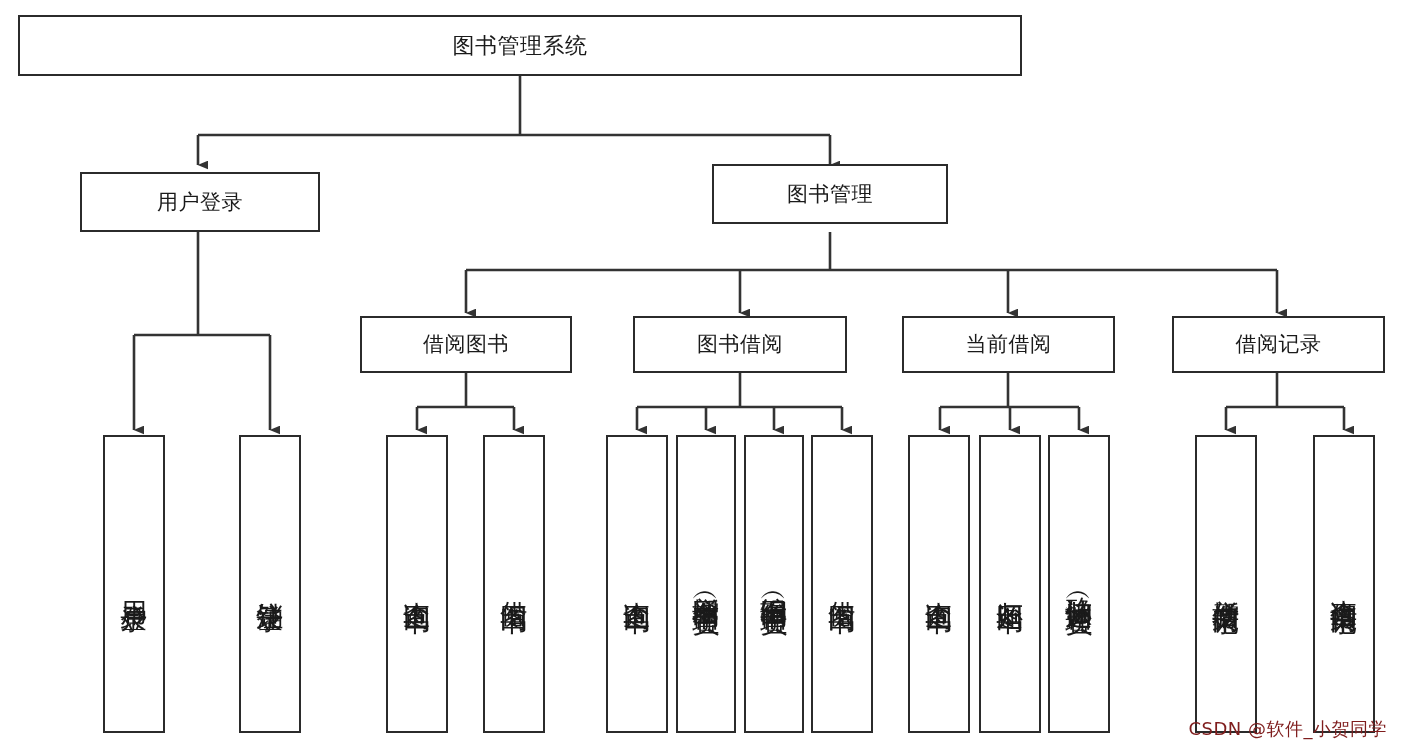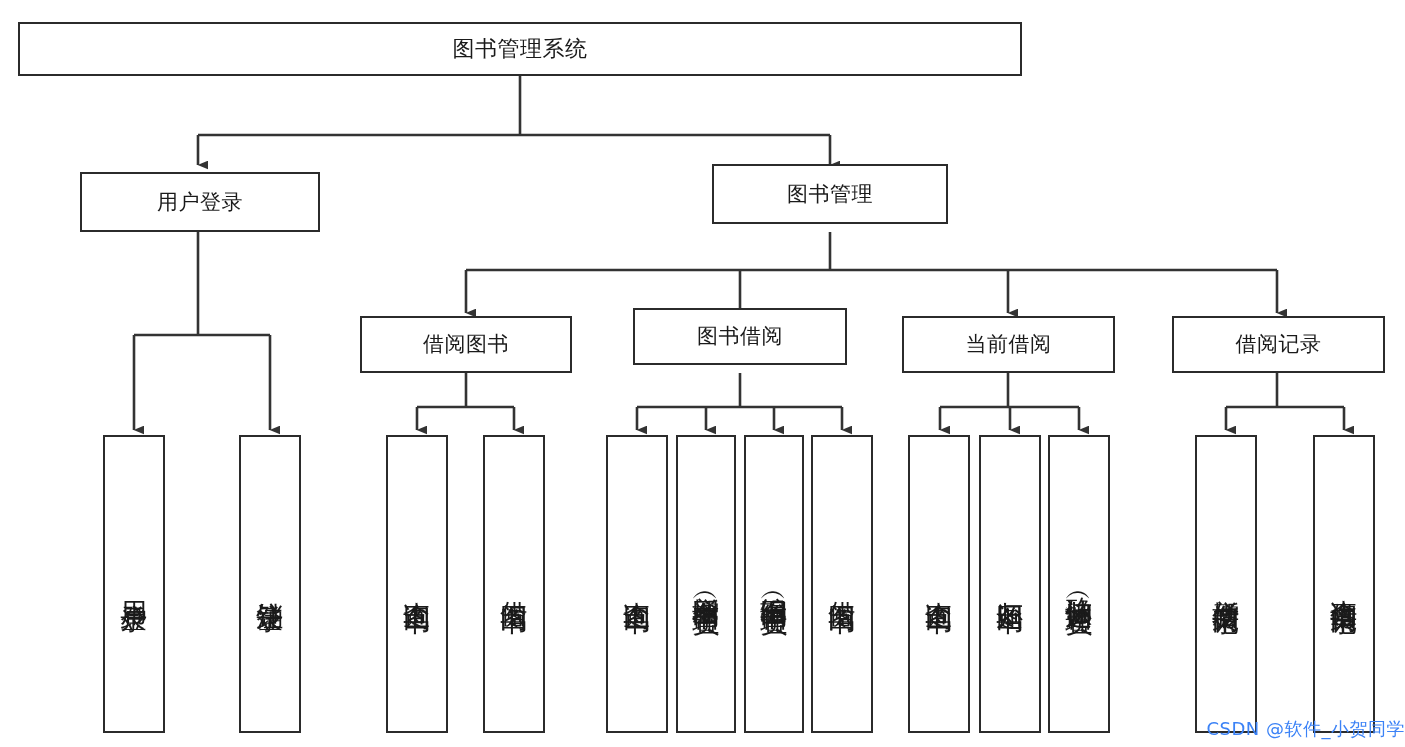--- a/index.html
+++ b/index.html
@@ -58,24 +58,24 @@
     writing-mode: vertical-rl;
     text-orientation: upright;
     font-size: 27px;
     line-height: 1.02;
     letter-spacing: 2px;
     white-space: nowrap;
     max-height: 272px;
   }
   .watermark {
     position: absolute;
-    right: 0;
+    right: 18px;
     bottom: 6px;
     font-size: 18px;
-    color: #3b82f6;
+    color: #7f1d1d;
     letter-spacing: 0.5px;
     white-space: nowrap;
   }
 </style>
 </head>
 <body>
 
 <div id="canvas">
 
   <svg class="wires" viewBox="0 0 1405 747">
@@ -121,35 +121,35 @@
       <path d="M1010,407 L1010,430" marker-end="url(#arrow)"></path>
       <path d="M1079,407 L1079,430" marker-end="url(#arrow)"></path>
 
       <path d="M1277,373 L1277,407"></path>
       <path d="M1226,407 L1344,407"></path>
       <path d="M1226,407 L1226,430" marker-end="url(#arrow)"></path>
       <path d="M1344,407 L1344,430" marker-end="url(#arrow)"></path>
     </g>
   </svg>
 
-  <div class="node horiz root" style="left:18px; top:22px; width:1004px; height:54px;">
+  <div class="node horiz root" style="left:18px; top:15px; width:1004px; height:61px;">
     <span class="label">图书管理系统</span>
   </div>
 
   <div class="node horiz" style="left:80px; top:172px; width:240px; height:60px;">
     <span class="label">用户登录</span>
   </div>
   <div class="node horiz" style="left:712px; top:164px; width:236px; height:60px;">
     <span class="label">图书管理</span>
   </div>
 
   <div class="node horiz" style="left:360px; top:316px; width:212px; height:57px;">
     <span class="label">借阅图书</span>
   </div>
-  <div class="node horiz" style="left:633px; top:308px; width:214px; height:57px;">
+  <div class="node horiz" style="left:633px; top:316px; width:214px; height:57px;">
     <span class="label">图书借阅</span>
   </div>
   <div class="node horiz" style="left:902px; top:316px; width:213px; height:57px;">
     <span class="label">当前借阅</span>
   </div>
   <div class="node horiz" style="left:1172px; top:316px; width:213px; height:57px;">
     <span class="label">借阅记录</span>
   </div>
 
   <div class="node vert" style="left:103px; top:435px; width:62px; height:298px;">

